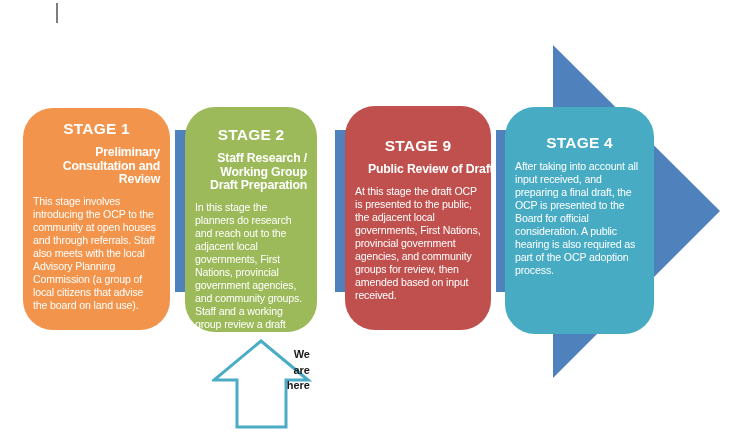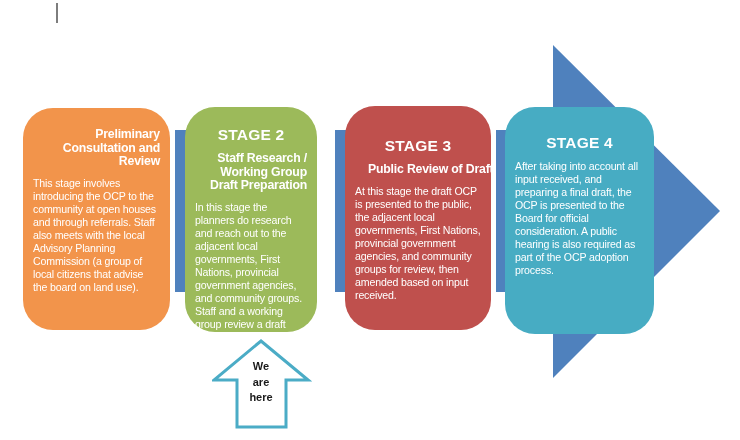--- a/index.html
+++ b/index.html
@@ -59,23 +59,23 @@
   }
   .marker {
     position: absolute;
     left: 212px; top: 339px;
     width: 100px; height: 92px;
     z-index: 3;
   }
   .marker svg { position: absolute; left: 0; top: 0; }
   .marker-label {
     position: absolute;
-    left: 0; top: 20px;
+    left: 0; top: 8px;
     width: 98px;
-    text-align: center;
+    text-align: right;
     font-size: 11px;
     font-weight: bold;
     color: #1a1a1a;
     line-height: 15.5px;
     white-space: pre-line;
   }
 </style>
 </head>
 <body>
 
@@ -84,32 +84,33 @@
   <div class="cursor-line"></div>
 
   <svg class="arrow-layer" width="740" height="440" viewBox="0 0 740 440">
     <rect x="175" y="130" width="15" height="162" fill="#4F81BD"></rect>
     <rect x="335" y="130" width="15" height="162" fill="#4F81BD"></rect>
     <rect x="496" y="130" width="14" height="162" fill="#4F81BD"></rect>
     <polygon points="553,45 720,211 553,378" fill="#4F81BD"></polygon>
   </svg>
 
   <div class="stage-card card-s1" style="background-color: rgb(242, 148, 75);">
+    <div class="card-title">STAGE 1</div>
     <div class="card-subtitle">Preliminary Consultation and Review</div>
     <div class="card-body">This stage involves introducing the OCP to the community at open houses and through referrals. Staff also meets with the local Advisory Planning Commission (a group of local citizens that advise the board on land use).</div>
   </div>
 
   <div class="stage-card card-s2" style="background-color: rgb(156, 186, 90);">
     <div class="card-title">STAGE 2</div>
     <div class="card-subtitle">Staff Research / Working Group Draft Preparation</div>
     <div class="card-body">In this stage the planners do research and reach out to the adjacent local governments, First Nations, provincial government agencies, and community groups.  Staff and a working group review a draft OCP.</div>
   </div>
 
   <div class="stage-card card-s3" style="background-color: rgb(191, 80, 77);">
-    <div class="card-title">STAGE 3</div>
+    <div class="card-title">STAGE 9</div>
     <div class="card-subtitle nowrap">Public Review of Draft</div>
     <div class="card-body">At this stage the draft OCP is presented to the public, the adjacent local governments, First Nations, provincial government agencies, and community groups for review, then amended based on input received.</div>
   </div>
 
   <div class="stage-card card-s4" style="background-color: rgb(71, 172, 195);">
     <div class="card-title">STAGE 4</div>
     <div class="card-body">After taking into account all input received, and preparing a final draft, the OCP is presented to the Board for official consideration. A public hearing is also required as part of the OCP adoption process.</div>
   </div>
 
   <div class="marker">

